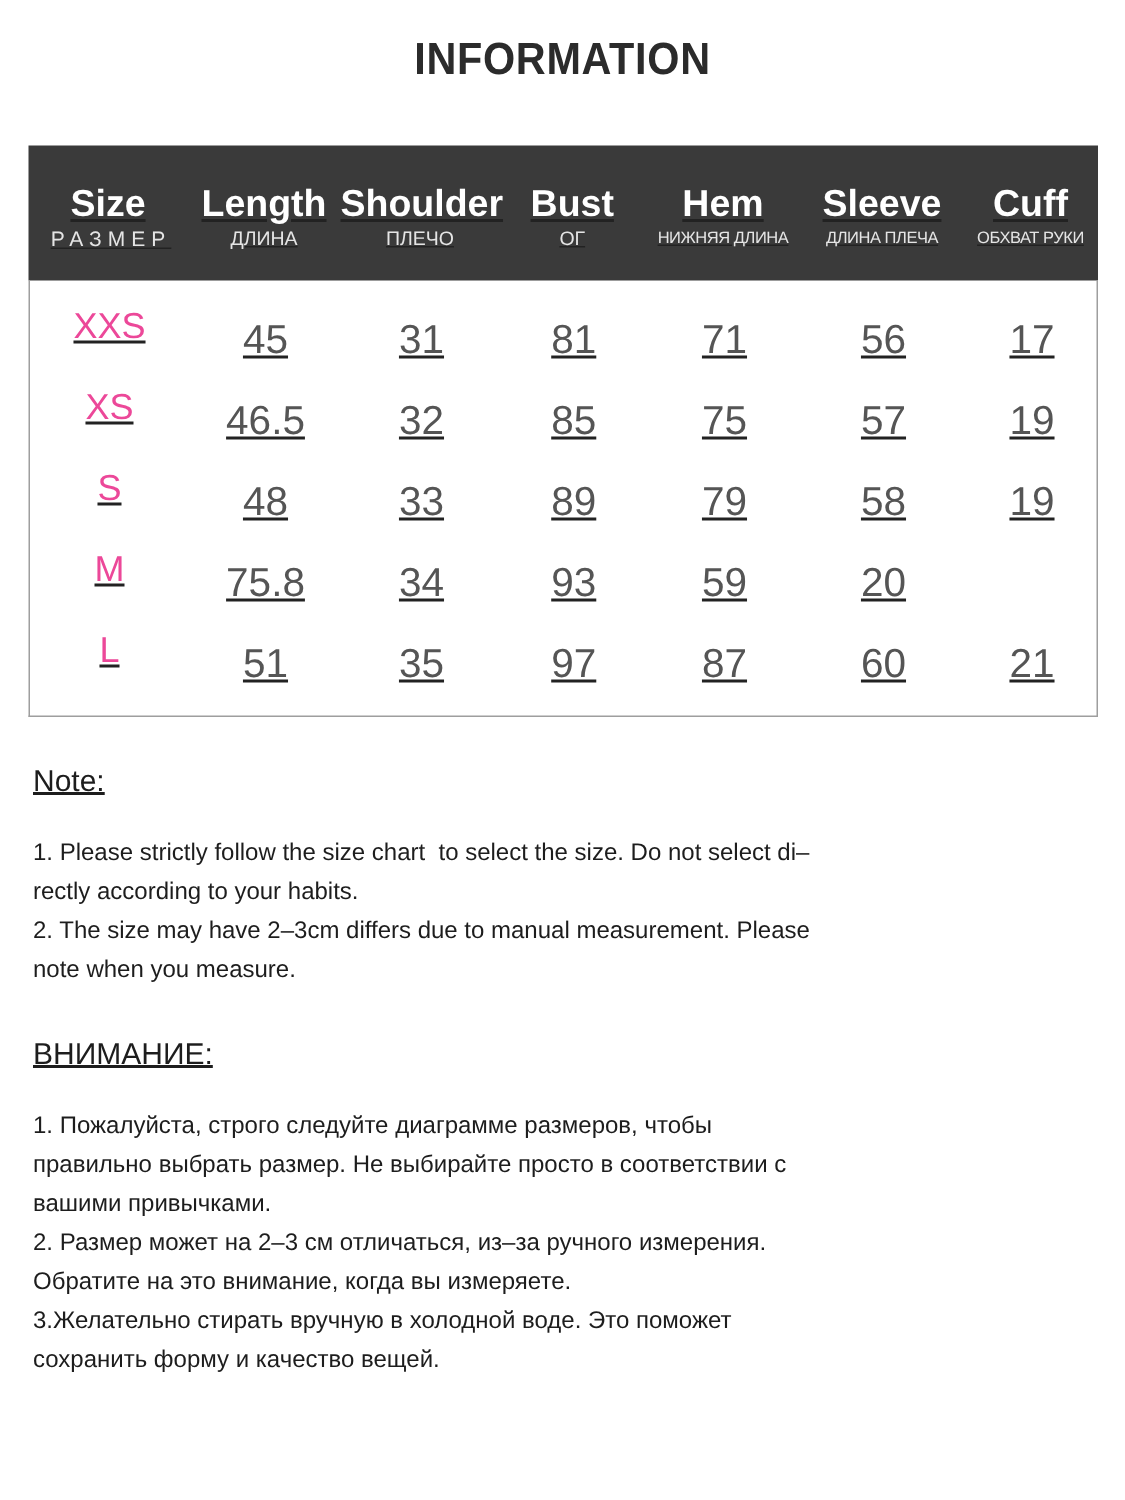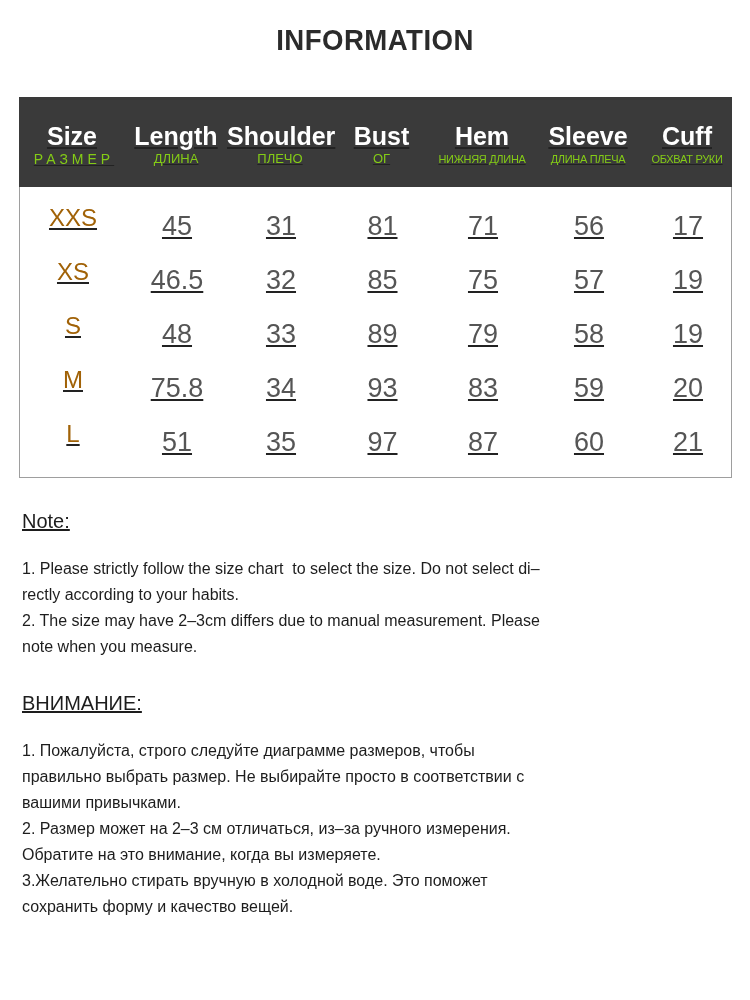--- a/index.html
+++ b/index.html
@@ -41,21 +41,21 @@
     font-size: 25px;
     font-weight: 700;
     line-height: 30px;
     white-space: nowrap;
   }
   .th-ru {
     font-size: 13px;
     line-height: 16px;
     margin-top: 0;
     white-space: nowrap;
-    color: #84cc16;
+    color: #e5e5e5;
   }
   .th-ru.ru-spaced { letter-spacing: 4px; padding-left: 4px; font-size: 14px; }
   .th-ru.ru-condensed { font-size: 11px; letter-spacing: -0.3px; }
   .tbody {
     border: 1px solid #9e9e9e;
     border-top: none;
     padding-top: 12px;
     padding-bottom: 8px;
   }
   .tr {
@@ -65,21 +65,21 @@
     align-items: center;
   }
   .td {
     text-align: center;
     font-size: 27px;
     font-weight: 300;
     color: #555555;
   }
   .td.size {
     font-size: 24px;
-    color: #a16207;
+    color: #ec4899;
     position: relative;
     top: -8px;
   }
   
   .notes { margin: 30px 20px 0 22px; }
   .section-heading {
     font-size: 20px;
     line-height: 26px;
     color: #1d1d1d;
     margin-bottom: 22px;
@@ -158,21 +158,20 @@
         <div class="td">89</div>
         <div class="td">79</div>
         <div class="td">58</div>
         <div class="td">19</div>
       </div>
       <div class="tr">
         <div class="td size">M</div>
         <div class="td">75.8</div>
         <div class="td">34</div>
         <div class="td">93</div>
-        <div class="td">83</div>
         <div class="td">59</div>
         <div class="td">20</div>
       </div>
       <div class="tr">
         <div class="td size">L</div>
         <div class="td">51</div>
         <div class="td">35</div>
         <div class="td">97</div>
         <div class="td">87</div>
         <div class="td">60</div>

